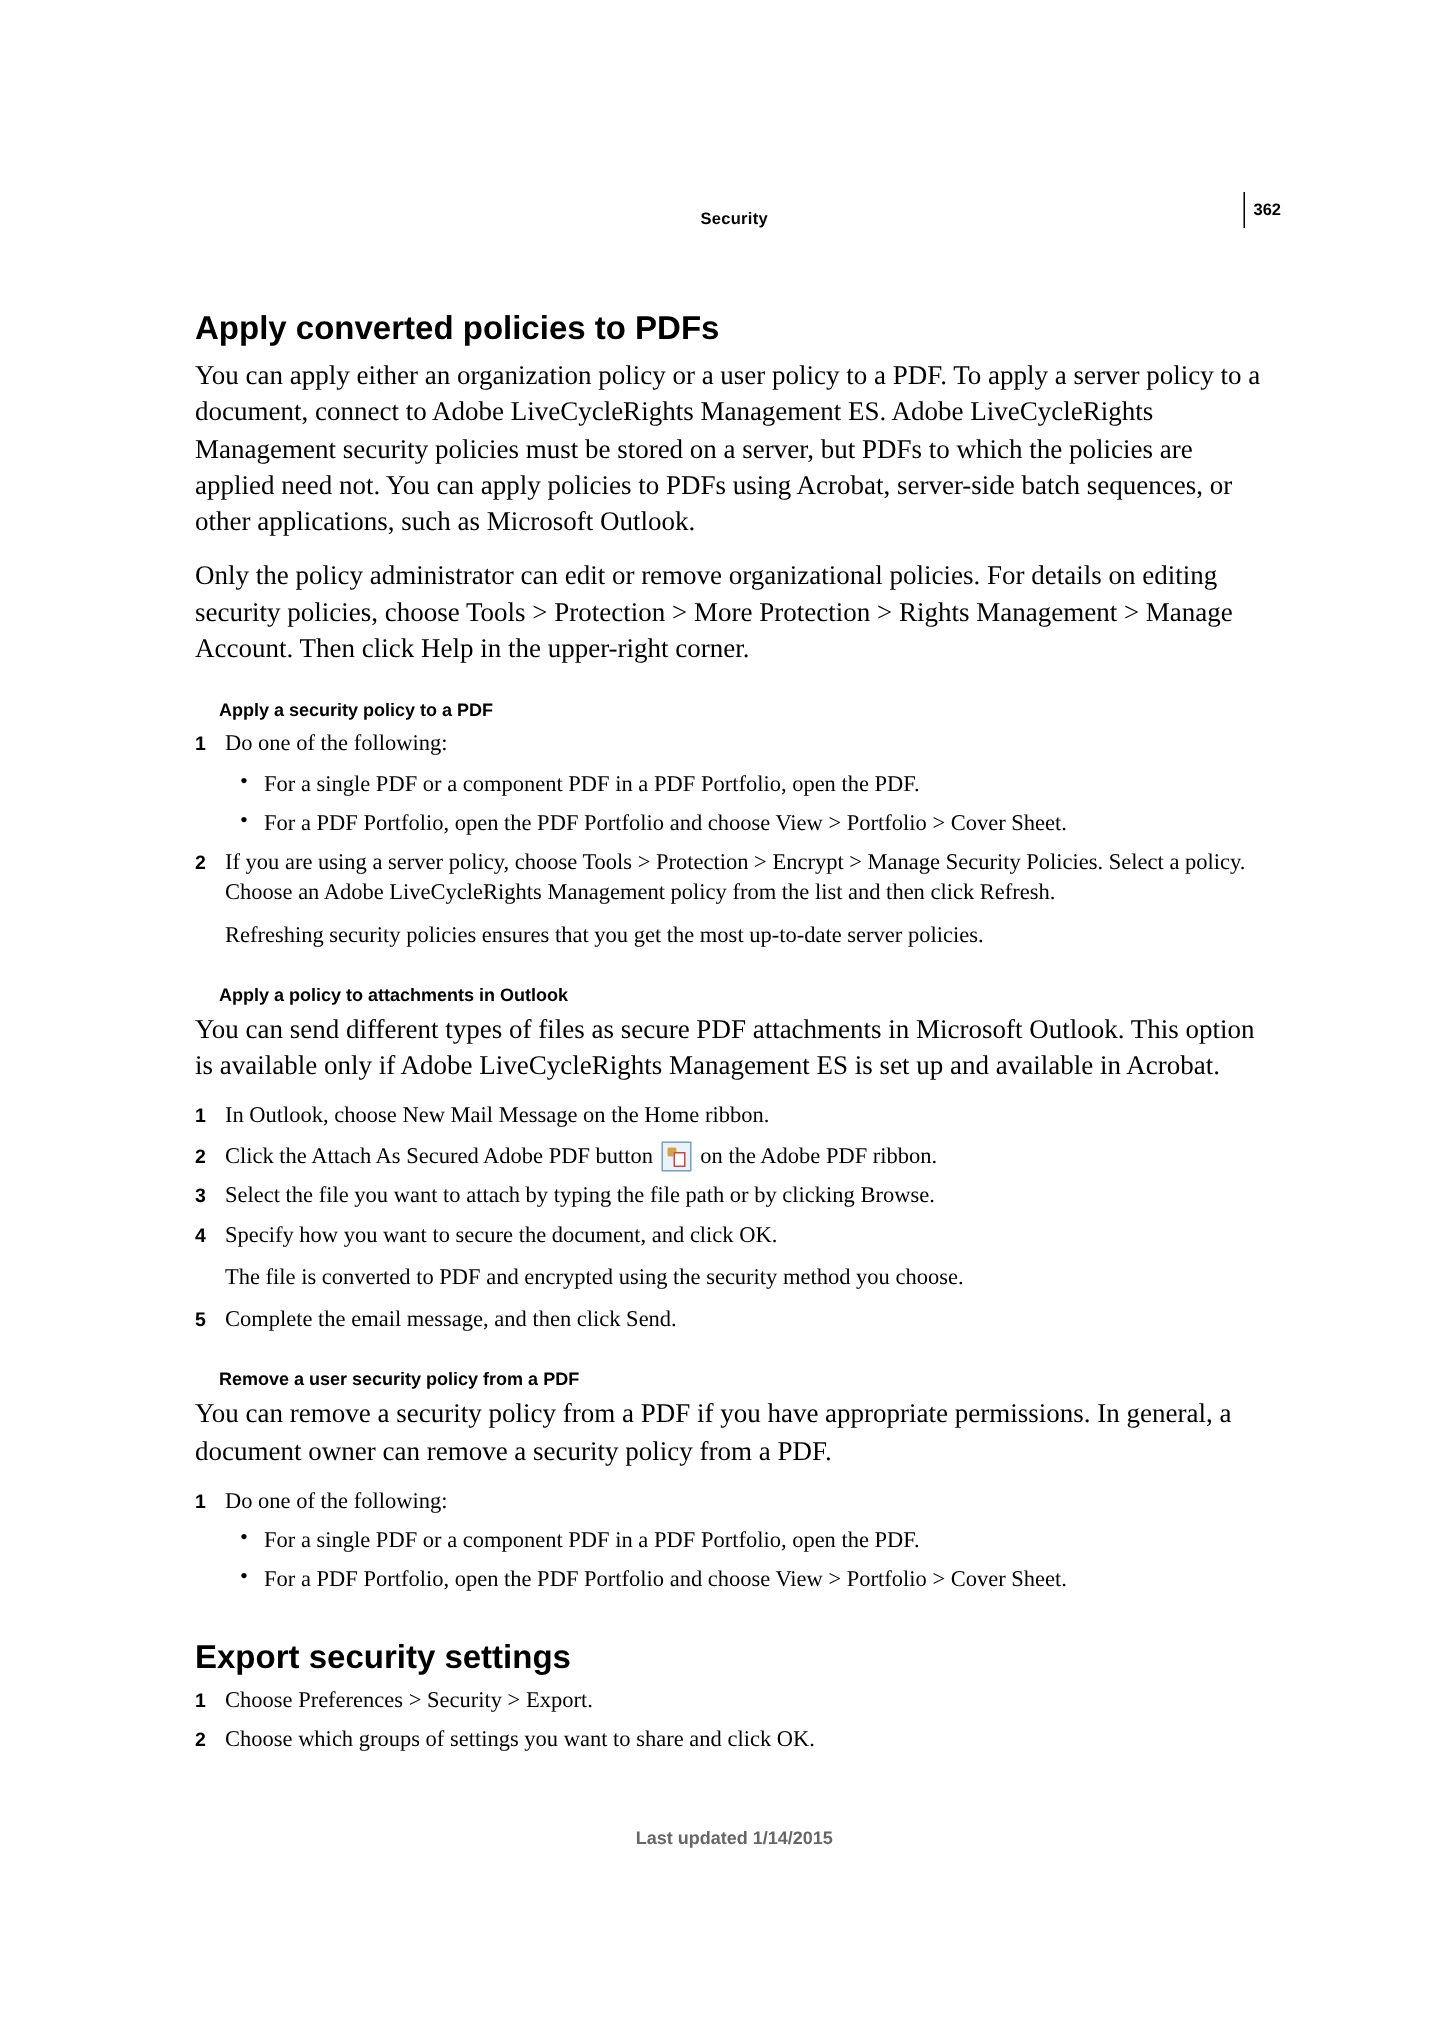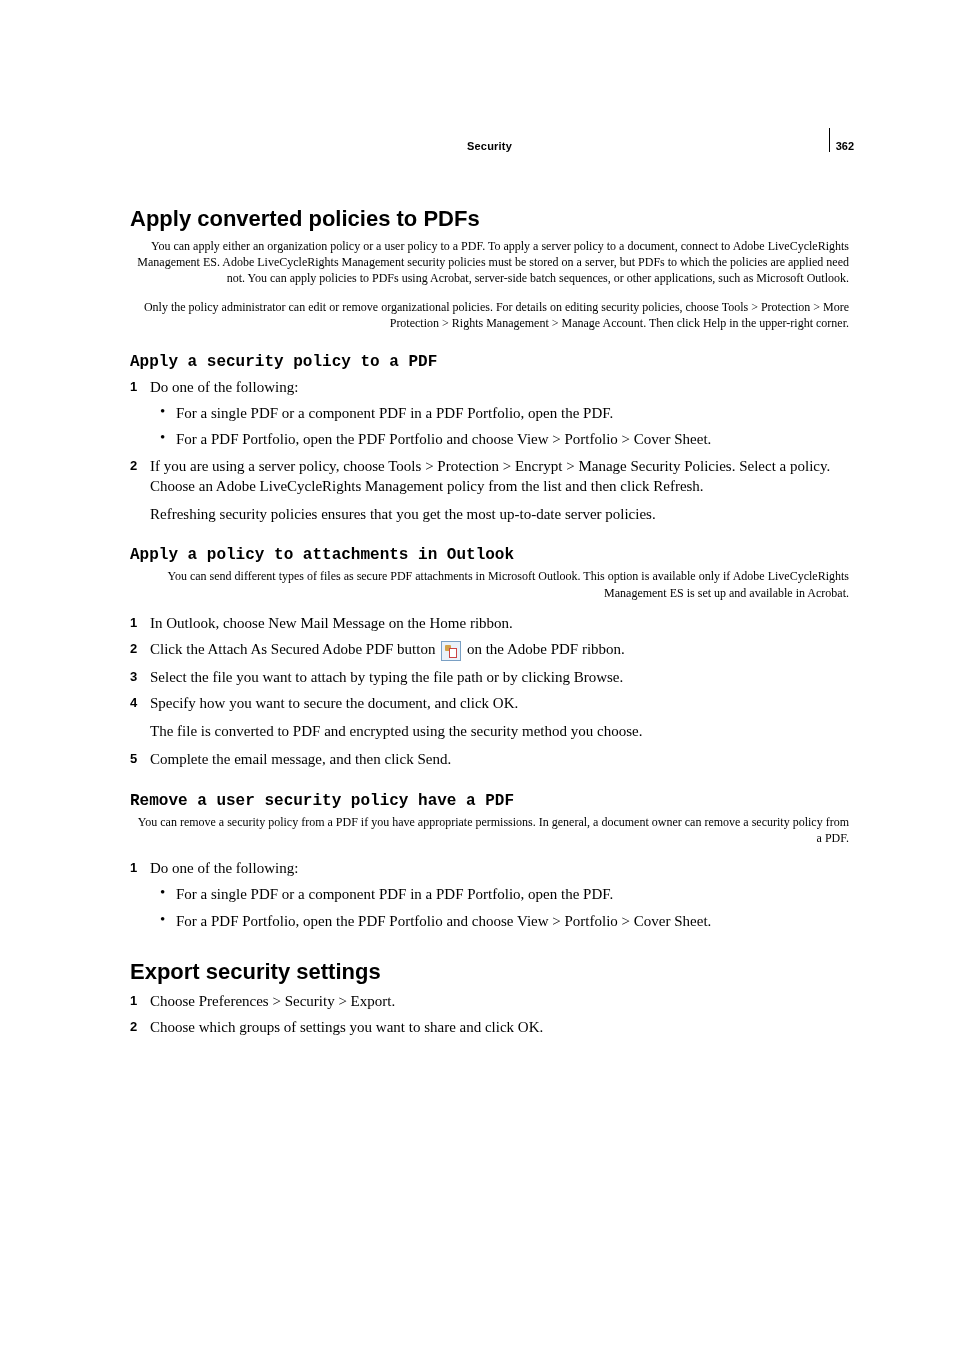--- a/index.html
+++ b/index.html
@@ -16,21 +16,21 @@
     position: relative;
   }
   .pagenum-wrap {
     position: absolute;
     top: 128px;
     right: 100px;
     border-left: 1px solid #000;
     padding-left: 6px;
     height: 24px;
     display: flex;
-    align-items: flex-end;
+    align-items: center;
   }
   .pagenum {
     font-family: "Myriad Pro", Arial, sans-serif;
     font-weight: 700;
     font-size: 11px;
   }
   .section-label {
     font-family: "Myriad Pro", Arial, sans-serif;
     font-weight: 700;
     font-size: 11px;
@@ -38,30 +38,29 @@
     margin-bottom: 54px;
     text-align: center;
   }
   h1 {
     font-family: "Myriad Pro", Arial, sans-serif;
     font-weight: 700;
     font-size: 22px;
     margin: 0 0 6px 0;
   }
   h2 {
-    font-family: Liberation Mono, monospace;
-    font-weight: 700;
-    font-size: 16px;
-    margin: 22px 0 4px 0;
+    font-family: Liberation Sans, sans-serif;
+    font-weight: 700;
+    font-size: 12px;
+    margin: 22px 0 4px 16px;
   }
   p {
-    font-size: 12px;
+    font-size: 18px;
     line-height: 1.35;
     margin: 0 0 12px 0;
-    text-align: right;
   }
   .ol-item {
     display: flex;
     margin: 6px 0;
   }
   .ol-num {
     font-family: "Myriad Pro", Arial, sans-serif;
     font-weight: 700;
     font-size: 13px;
     min-width: 20px;
@@ -195,21 +194,21 @@
   <div class="ol-item">
     <div class="ol-num">4</div>
     <div class="ol-body">Specify how you want to secure the document, and click OK.</div>
   </div>
   <div class="indented">The file is converted to PDF and encrypted using the security method you choose.</div>
   <div class="ol-item">
     <div class="ol-num">5</div>
     <div class="ol-body">Complete the email message, and then click Send.</div>
   </div>
 
-  <h2>Remove a user security policy have a PDF</h2>
+  <h2>Remove a user security policy from a PDF</h2>
   <p>You can remove a security policy from a PDF if you have appropriate permissions. In general, a document owner can remove a security policy from a PDF.</p>
 
   <div class="ol-item">
     <div class="ol-num">1</div>
     <div class="ol-body">Do one of the following:</div>
   </div>
   <div class="ul-item">
     <div class="ul-bullet">•</div>
     <div class="ul-body">For a single PDF or a component PDF in a PDF Portfolio, open the PDF.</div>
   </div>
@@ -223,14 +222,15 @@
 
   <div class="ol-item">
     <div class="ol-num">1</div>
     <div class="ol-body">Choose Preferences &gt; Security &gt; Export.</div>
   </div>
   <div class="ol-item">
     <div class="ol-num">2</div>
     <div class="ol-body">Choose which groups of settings you want to share and click OK.</div>
   </div>
 
+  <div class="footer">Last updated 1/14/2015</div>
 
 </div>
 
 </body></html>

